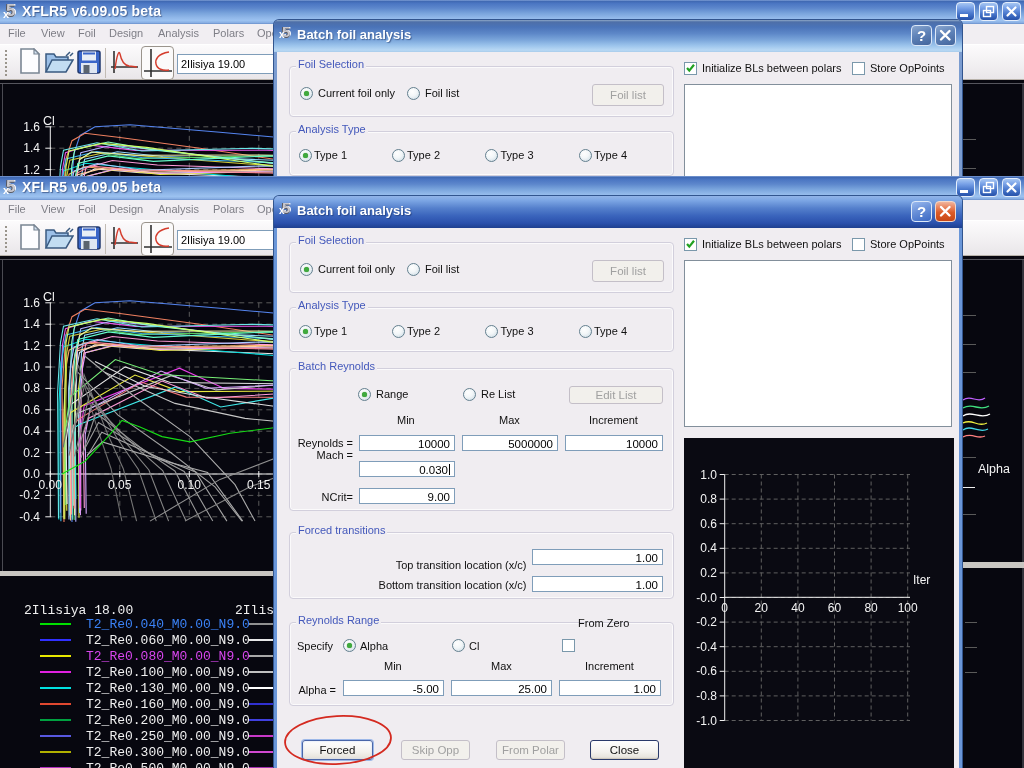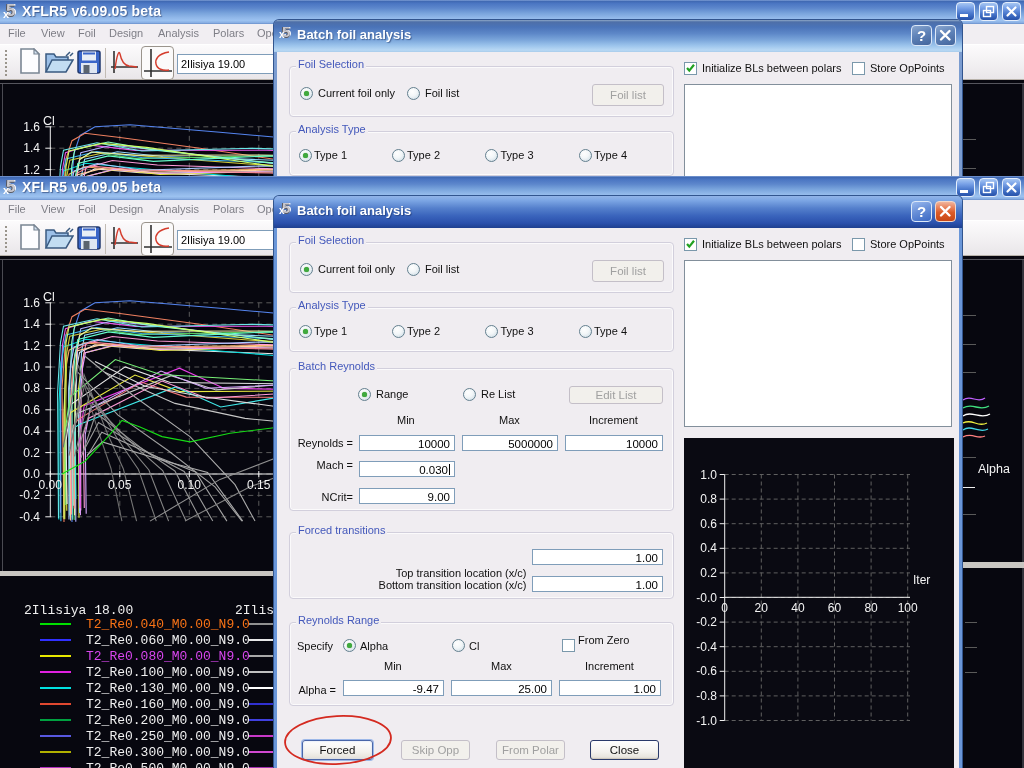--- a/index.html
+++ b/index.html
@@ -461,21 +461,21 @@
             <text x="189.3" y="229.0" fill="#f4f4f4" font-size="12" font-family="Liberation Sans, sans-serif" text-anchor="middle">0.10</text>
             <text x="258.8" y="229.0" fill="#f4f4f4" font-size="12" font-family="Liberation Sans, sans-serif" text-anchor="middle">0.15</text>
             <text x="328.3" y="229.0" fill="#f4f4f4" font-size="12" font-family="Liberation Sans, sans-serif" text-anchor="middle">0.20</text>
             <text x="397.8" y="229.0" fill="#f4f4f4" font-size="12" font-family="Liberation Sans, sans-serif" text-anchor="middle">0.25</text>
             <text x="467.3" y="229.0" fill="#f4f4f4" font-size="12" font-family="Liberation Sans, sans-serif" text-anchor="middle">0.30</text>
             <text x="43" y="41" fill="#f4f4f4" font-size="12.5" font-family="Liberation Sans, sans-serif">Cl</text>
           </svg>
           <div class="mono" style="position:absolute;left:24px;top:343px;color:#f0f0f0">2Ilisiya 18.00</div>
           <div class="mono" style="position:absolute;left:235px;top:343px;color:#f0f0f0">2Ilisiya 19.00</div>
           <div style="position:absolute;left:40px;top:363px;width:31px;height:2px;background:#00e000"></div>
-          <div class="mono" style="position:absolute;left:86px;top:357px;color:#f97316">T2_Re0.040_M0.00_N9.0</div>
+          <div class="mono" style="position:absolute;left:86px;top:357px;color:#3b82f6">T2_Re0.040_M0.00_N9.0</div>
           <div style="position:absolute;left:249px;top:363px;width:46px;height:2px;background:#909090"></div>
           <div style="position:absolute;left:40px;top:379px;width:31px;height:2px;background:#3030ff"></div>
           <div class="mono" style="position:absolute;left:86px;top:373px;color:#f0f0f0">T2_Re0.060_M0.00_N9.0</div>
           <div style="position:absolute;left:249px;top:379px;width:46px;height:2px;background:#e8e8e8"></div>
           <div style="position:absolute;left:40px;top:395px;width:31px;height:2px;background:#e8e800"></div>
           <div class="mono" style="position:absolute;left:86px;top:389px;color:#d946ef">T2_Re0.080_M0.00_N9.0</div>
           <div style="position:absolute;left:249px;top:395px;width:46px;height:2px;background:#a8a8a8"></div>
           <div style="position:absolute;left:40px;top:411px;width:31px;height:2px;background:#e020e0"></div>
           <div class="mono" style="position:absolute;left:86px;top:405px;color:#f0f0f0">T2_Re0.100_M0.00_N9.0</div>
           <div style="position:absolute;left:249px;top:411px;width:46px;height:2px;background:#c0c0c0"></div>
@@ -564,46 +564,46 @@
               <span class="radio" style="left:463.0px;top:211.5px"></span>
               <div class="lab " style="left:481px;top:211.5px;text-align:center;">Re List</div>
               <div class="btn dis" style="left:569px;top:210px;width:94px;height:18px;line-height:16px">Edit List</div>
               <div class="lab " style="left:397px;top:238px;">Min</div>
               <div class="lab " style="left:499px;top:238px;">Max</div>
               <div class="lab " style="left:589px;top:238px;">Increment</div>
               <div class="lab " style="right:671px;left:auto;top:261px">Reynolds =</div>
               <div class="fld" style="left:359px;top:259px;width:96px;height:16px;line-height:16px">10000</div>
               <div class="fld" style="left:462px;top:259px;width:96px;height:16px;line-height:16px">5000000</div>
               <div class="fld" style="left:565px;top:259px;width:98px;height:16px;line-height:16px">10000</div>
-              <div class="lab " style="right:671px;left:auto;top:283px">Mach =</div>
+              <div class="lab " style="right:671px;left:auto;top:273px">Mach =</div>
               <div class="fld" style="left:359px;top:285px;width:96px;height:16px;line-height:16px">0.030<span class="cur"></span></div>
               <div class="lab " style="right:671px;left:auto;top:314.5px">NCrit=</div>
               <div class="fld" style="left:359px;top:312px;width:96px;height:16px;line-height:16px">9.00</div>
               <div class="grp" style="left:289px;top:356px;width:385px;height:67px"></div>
               <div class="glab" style="left:296px;top:348px;width:108px">Forced transitions</div>
-              <div class="lab " style="right:497.5px;left:auto;top:391px">Top transition location (x/c)</div>
+              <div class="lab " style="right:497.5px;left:auto;top:383px">Top transition location (x/c)</div>
               <div class="fld" style="left:532px;top:373px;width:131px;height:16px;line-height:16px">1.00</div>
               <div class="lab " style="right:497.5px;left:auto;top:402.5px">Bottom transition location (x/c)</div>
               <div class="fld" style="left:532px;top:400px;width:131px;height:16px;line-height:16px">1.00</div>
               <div class="grp" style="left:289px;top:446px;width:385px;height:84px"></div>
               <div class="glab" style="left:296px;top:438px;width:90px">Reynolds Range</div>
               <div class="lab " style="left:297px;top:463.5px;">Specify</div>
               <span class="radio" style="left:342.5px;top:463.2px">
                 <span class="rdot"></span>
               </span>
               <div class="lab " style="left:360px;top:463.5px;">Alpha</div>
               <span class="radio" style="left:451.5px;top:463.2px"></span>
               <div class="lab " style="left:469px;top:463.5px;">Cl</div>
               <span class="cb" style="left:562px;top:463px"></span>
-              <div class="lab " style="left:578px;top:458px;">From Zero</div>
+              <div class="lab " style="left:578px;top:441px;">From Zero</div>
               <div class="lab " style="left:384px;top:484px;">Min</div>
               <div class="lab " style="left:491px;top:484px;">Max</div>
               <div class="lab " style="left:585px;top:484px;">Increment</div>
               <div class="lab " style="right:688px;left:auto;top:508px">Alpha =</div>
-              <div class="fld" style="left:343px;top:504px;width:101px;height:16px;line-height:16px">-9.47</div>
+              <div class="fld" style="left:343px;top:504px;width:101px;height:16px;line-height:16px">-5.00</div>
               <div class="fld" style="left:451px;top:504px;width:101px;height:16px;line-height:16px">25.00</div>
               <div class="fld" style="left:559px;top:504px;width:102px;height:16px;line-height:16px">1.00</div>
               <div class="btn foc" style="left:302px;top:564px;width:71px;height:20px;line-height:18px">Forced</div>
               <div class="btn dis" style="left:401px;top:564px;width:69px;height:20px;line-height:18px">Skip Opp</div>
               <div class="btn dis" style="left:496px;top:564px;width:69px;height:20px;line-height:18px">From Polar</div>
               <div class="btn def" style="left:590px;top:564px;width:69px;height:20px;line-height:18px">Close</div>
               <svg width="120" height="56" style="position:absolute;left:282px;top:537px">
                 <ellipse cx="56" cy="27" rx="53" ry="24" fill="none" stroke="#d42a20" stroke-width="1.8" transform="rotate(-3 56 27)"></ellipse>
               </svg>
               <span class="cb" style="left:684px;top:61.5px">

